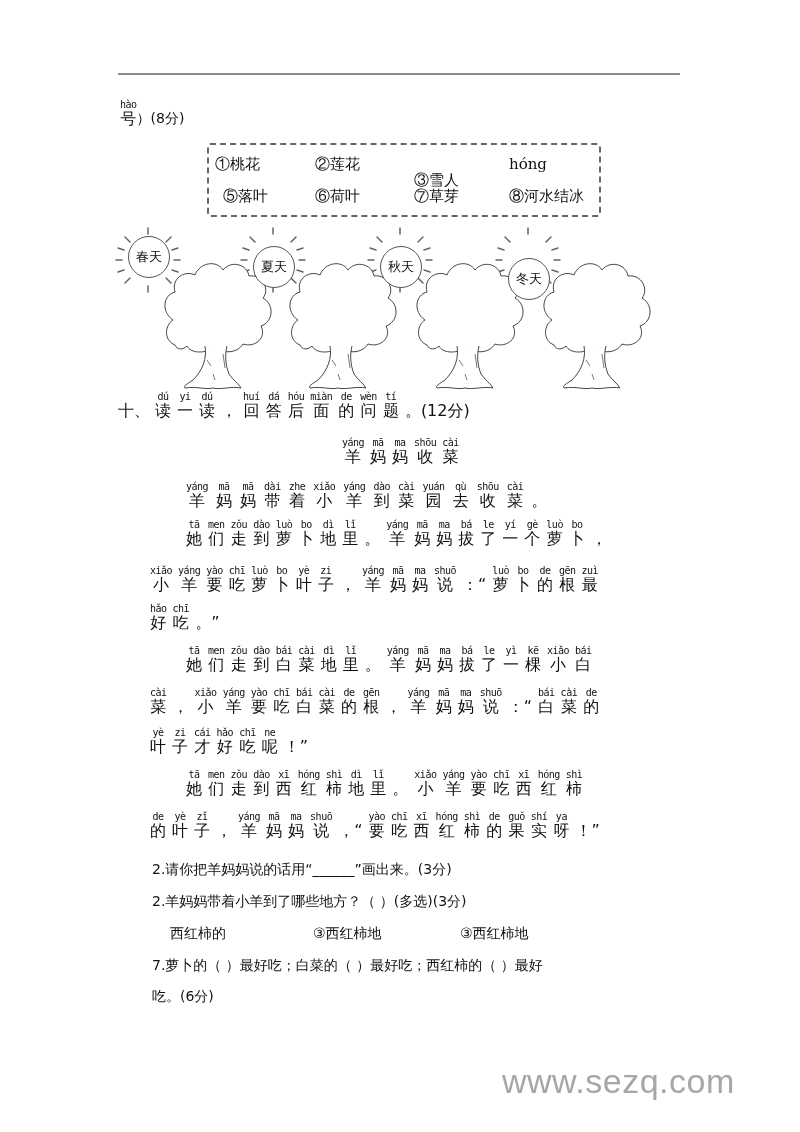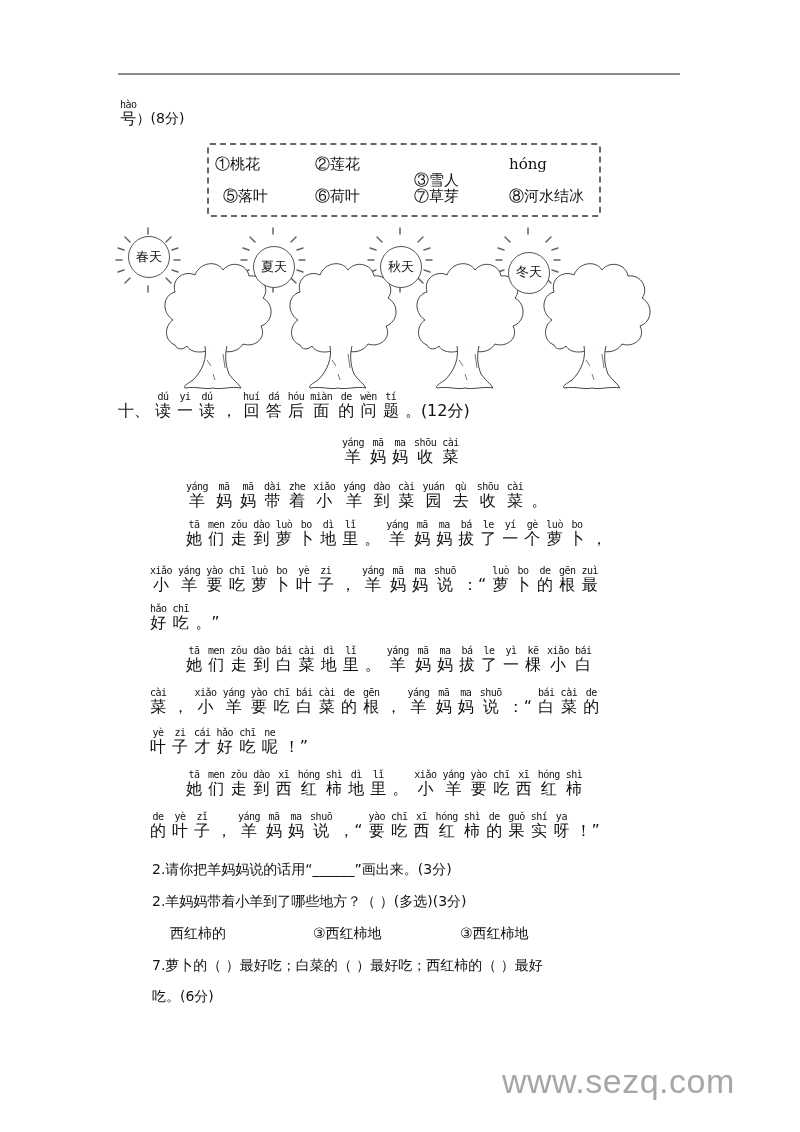--- a/index.html
+++ b/index.html
@@ -80,21 +80,21 @@
   <g transform="translate(407,250)">
       <use href="#tree"></use>
     </g>
   <g transform="translate(534,250)">
       <use href="#tree"></use>
     </g>
 </svg>
 <div class="sun" style="left:128px;top:236px;">春天</div>
 <div class="sun" style="left:253px;top:246px;">夏天</div>
 <div class="sun" style="left:380px;top:246px;">秋天</div>
-<div class="sun" style="left:508px;top:252px;font-family:Liberation Mono, monospace;">冬天</div>
+<div class="sun" style="left:508px;top:258px;">冬天</div>
 
 <div class="ruby-line" style="left:118px;top:392px;">
   <span class="py-pair" style="margin-right:0"><span class="py"></span><span class="hz">十、</span></span>
   <span id="title-ruby"><span class="py-pair" style="margin-right: 6px;"><span class="py">dú</span><span class="hz">读</span></span><span class="py-pair" style="margin-right: 6px;"><span class="py">yi</span><span class="hz">一</span></span><span class="py-pair" style="margin-right: 6px;"><span class="py">dú</span><span class="hz">读</span></span><span class="py-pair" style="margin-right: 6px;"><span class="py"></span><span class="hz">，</span></span><span class="py-pair" style="margin-right: 6px;"><span class="py">huí</span><span class="hz">回</span></span><span class="py-pair" style="margin-right: 6px;"><span class="py">dá</span><span class="hz">答</span></span><span class="py-pair" style="margin-right: 6px;"><span class="py">hóu</span><span class="hz">后</span></span><span class="py-pair" style="margin-right: 6px;"><span class="py">miàn</span><span class="hz">面</span></span><span class="py-pair" style="margin-right: 6px;"><span class="py">de</span><span class="hz">的</span></span><span class="py-pair" style="margin-right: 6px;"><span class="py">wèn</span><span class="hz">问</span></span><span class="py-pair" style="margin-right: 6px;"><span class="py">tí</span><span class="hz">题</span></span><span class="py-pair" style="margin-right: 6px;"><span class="py"></span><span class="hz">。(12分)</span></span></span>
 </div>
 <div class="ruby-line" style="left:342px;top:438px;" id="story-title"><span class="py-pair" style="margin-right: 6px;"><span class="py">yáng</span><span class="hz">羊</span></span><span class="py-pair" style="margin-right: 6px;"><span class="py">mā</span><span class="hz">妈</span></span><span class="py-pair" style="margin-right: 6px;"><span class="py">ma</span><span class="hz">妈</span></span><span class="py-pair" style="margin-right: 6px;"><span class="py">shōu</span><span class="hz">收</span></span><span class="py-pair" style="margin-right: 6px;"><span class="py">cài</span><span class="hz">菜</span></span></div>
 
 <div class="ruby-line" style="left:186px;top:482px;" id="line0"><span class="py-pair" style="margin-right: 8px;"><span class="py">yáng</span><span class="hz">羊</span></span><span class="py-pair" style="margin-right: 8px;"><span class="py">mā</span><span class="hz">妈</span></span><span class="py-pair" style="margin-right: 8px;"><span class="py">mā</span><span class="hz">妈</span></span><span class="py-pair" style="margin-right: 8px;"><span class="py">dài</span><span class="hz">带</span></span><span class="py-pair" style="margin-right: 8px;"><span class="py">zhe</span><span class="hz">着</span></span><span class="py-pair" style="margin-right: 8px;"><span class="py">xiǎo</span><span class="hz">小</span></span><span class="py-pair" style="margin-right: 8px;"><span class="py">yáng</span><span class="hz">羊</span></span><span class="py-pair" style="margin-right: 8px;"><span class="py">dào</span><span class="hz">到</span></span><span class="py-pair" style="margin-right: 8px;"><span class="py">cài</span><span class="hz">菜</span></span><span class="py-pair" style="margin-right: 8px;"><span class="py">yuán</span><span class="hz">园</span></span><span class="py-pair" style="margin-right: 8px;"><span class="py">qù</span><span class="hz">去</span></span><span class="py-pair" style="margin-right: 8px;"><span class="py">shōu</span><span class="hz">收</span></span><span class="py-pair" style="margin-right: 8px;"><span class="py">cài</span><span class="hz">菜</span></span><span class="py-pair" style="margin-right: 8px;"><span class="py"></span><span class="hz">。</span></span></div>
 <div class="ruby-line" style="left:186px;top:520px;" id="line1"><span class="py-pair" style="margin-right: 6px;"><span class="py">tā</span><span class="hz">她</span></span><span class="py-pair" style="margin-right: 6px;"><span class="py">men</span><span class="hz">们</span></span><span class="py-pair" style="margin-right: 6px;"><span class="py">zǒu</span><span class="hz">走</span></span><span class="py-pair" style="margin-right: 6px;"><span class="py">dào</span><span class="hz">到</span></span><span class="py-pair" style="margin-right: 6px;"><span class="py">luò</span><span class="hz">萝</span></span><span class="py-pair" style="margin-right: 6px;"><span class="py">bo</span><span class="hz">卜</span></span><span class="py-pair" style="margin-right: 6px;"><span class="py">dì</span><span class="hz">地</span></span><span class="py-pair" style="margin-right: 6px;"><span class="py">lǐ</span><span class="hz">里</span></span><span class="py-pair" style="margin-right: 6px;"><span class="py"></span><span class="hz">。</span></span><span class="py-pair" style="margin-right: 6px;"><span class="py">yáng</span><span class="hz">羊</span></span><span class="py-pair" style="margin-right: 6px;"><span class="py">mā</span><span class="hz">妈</span></span><span class="py-pair" style="margin-right: 6px;"><span class="py">ma</span><span class="hz">妈</span></span><span class="py-pair" style="margin-right: 6px;"><span class="py">bá</span><span class="hz">拔</span></span><span class="py-pair" style="margin-right: 6px;"><span class="py">le</span><span class="hz">了</span></span><span class="py-pair" style="margin-right: 6px;"><span class="py">yí</span><span class="hz">一</span></span><span class="py-pair" style="margin-right: 6px;"><span class="py">gè</span><span class="hz">个</span></span><span class="py-pair" style="margin-right: 6px;"><span class="py">luò</span><span class="hz">萝</span></span><span class="py-pair" style="margin-right: 6px;"><span class="py">bo</span><span class="hz">卜</span></span><span class="py-pair" style="margin-right: 6px;"><span class="py"></span><span class="hz">，</span></span></div>
 <div class="ruby-line" style="left:150px;top:566px;" id="line2"><span class="py-pair" style="margin-right: 6px;"><span class="py">xiǎo</span><span class="hz">小</span></span><span class="py-pair" style="margin-right: 6px;"><span class="py">yáng</span><span class="hz">羊</span></span><span class="py-pair" style="margin-right: 6px;"><span class="py">yào</span><span class="hz">要</span></span><span class="py-pair" style="margin-right: 6px;"><span class="py">chī</span><span class="hz">吃</span></span><span class="py-pair" style="margin-right: 6px;"><span class="py">luò</span><span class="hz">萝</span></span><span class="py-pair" style="margin-right: 6px;"><span class="py">bo</span><span class="hz">卜</span></span><span class="py-pair" style="margin-right: 6px;"><span class="py">yè</span><span class="hz">叶</span></span><span class="py-pair" style="margin-right: 6px;"><span class="py">zi</span><span class="hz">子</span></span><span class="py-pair" style="margin-right: 6px;"><span class="py"></span><span class="hz">，</span></span><span class="py-pair" style="margin-right: 6px;"><span class="py">yáng</span><span class="hz">羊</span></span><span class="py-pair" style="margin-right: 6px;"><span class="py">mā</span><span class="hz">妈</span></span><span class="py-pair" style="margin-right: 6px;"><span class="py">ma</span><span class="hz">妈</span></span><span class="py-pair" style="margin-right: 6px;"><span class="py">shuō</span><span class="hz">说</span></span><span class="py-pair" style="margin-right: 6px;"><span class="py"></span><span class="hz">：“</span></span><span class="py-pair" style="margin-right: 6px;"><span class="py">luò</span><span class="hz">萝</span></span><span class="py-pair" style="margin-right: 6px;"><span class="py">bo</span><span class="hz">卜</span></span><span class="py-pair" style="margin-right: 6px;"><span class="py">de</span><span class="hz">的</span></span><span class="py-pair" style="margin-right: 6px;"><span class="py">gēn</span><span class="hz">根</span></span><span class="py-pair" style="margin-right: 6px;"><span class="py">zuì</span><span class="hz">最</span></span></div>

